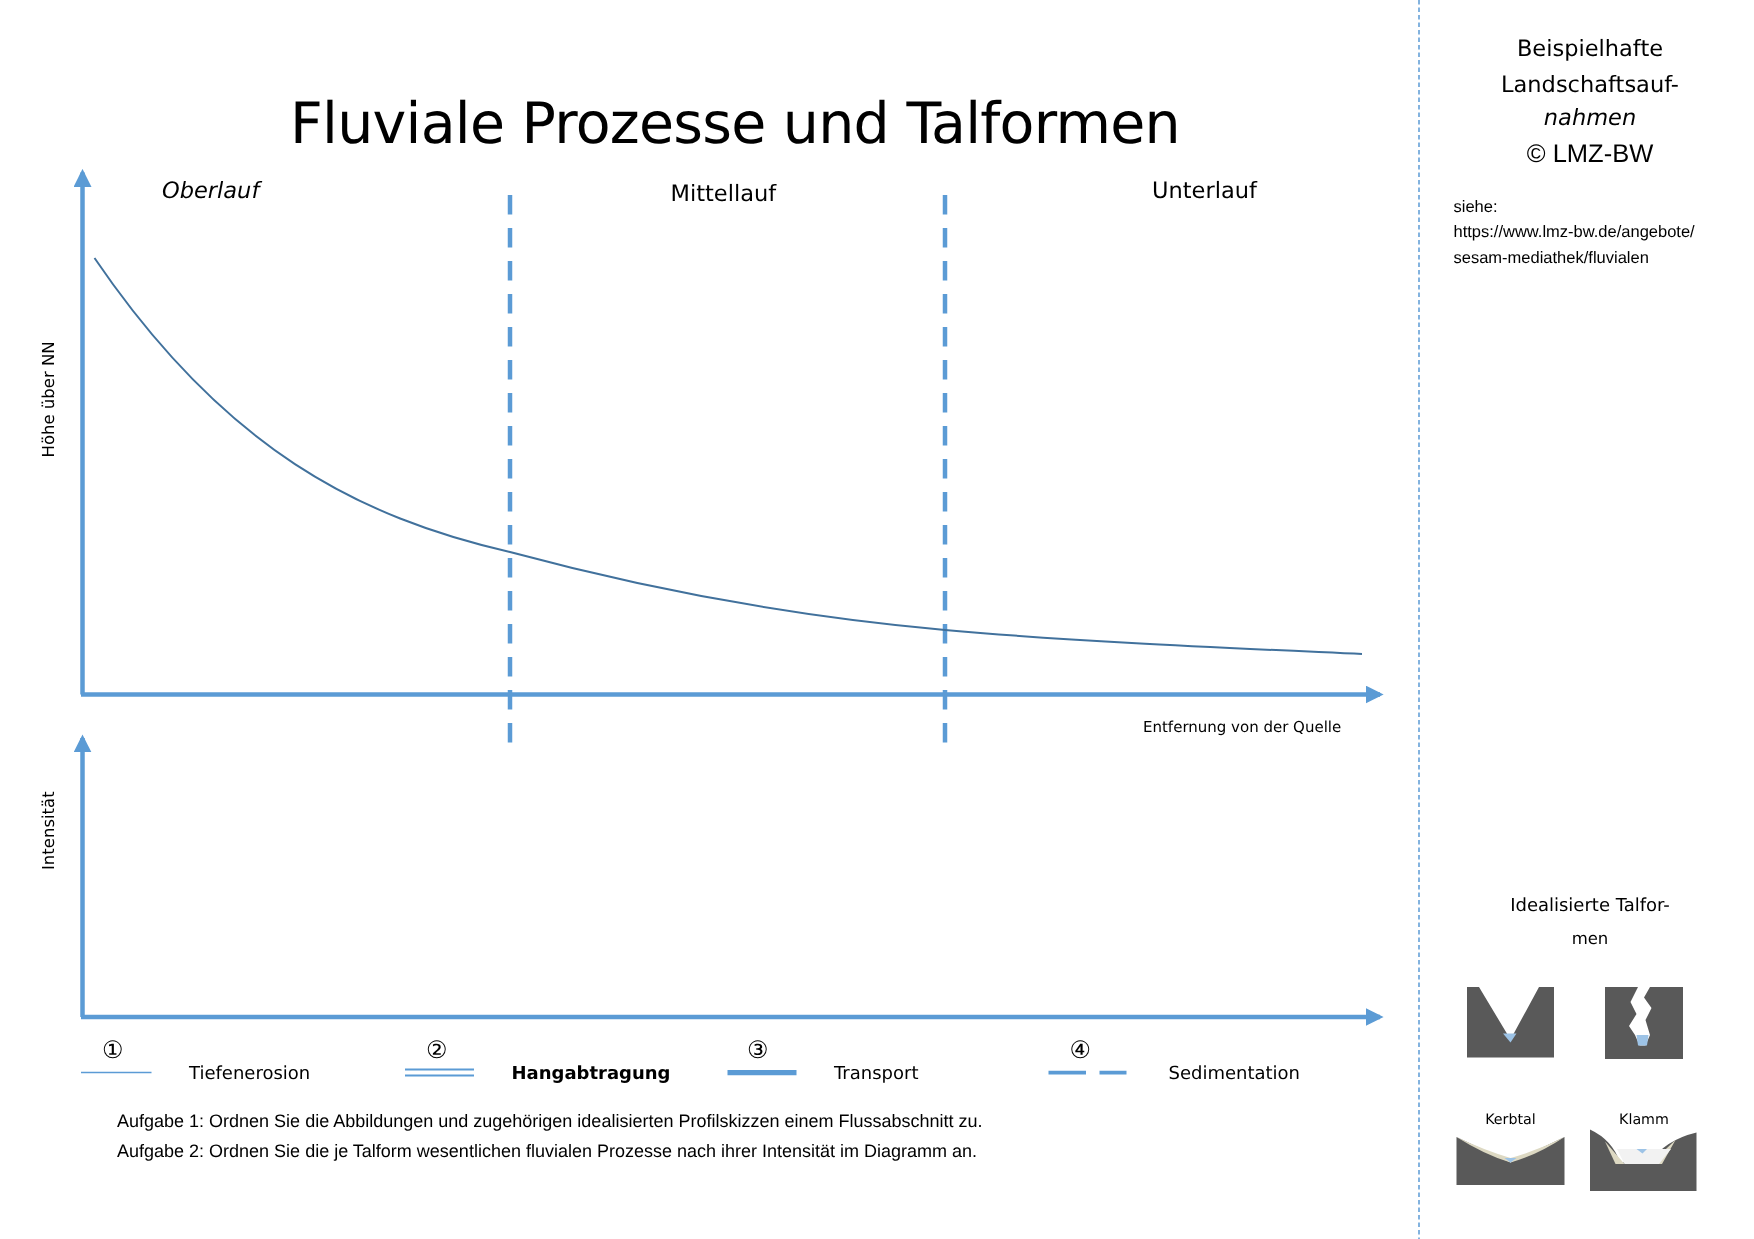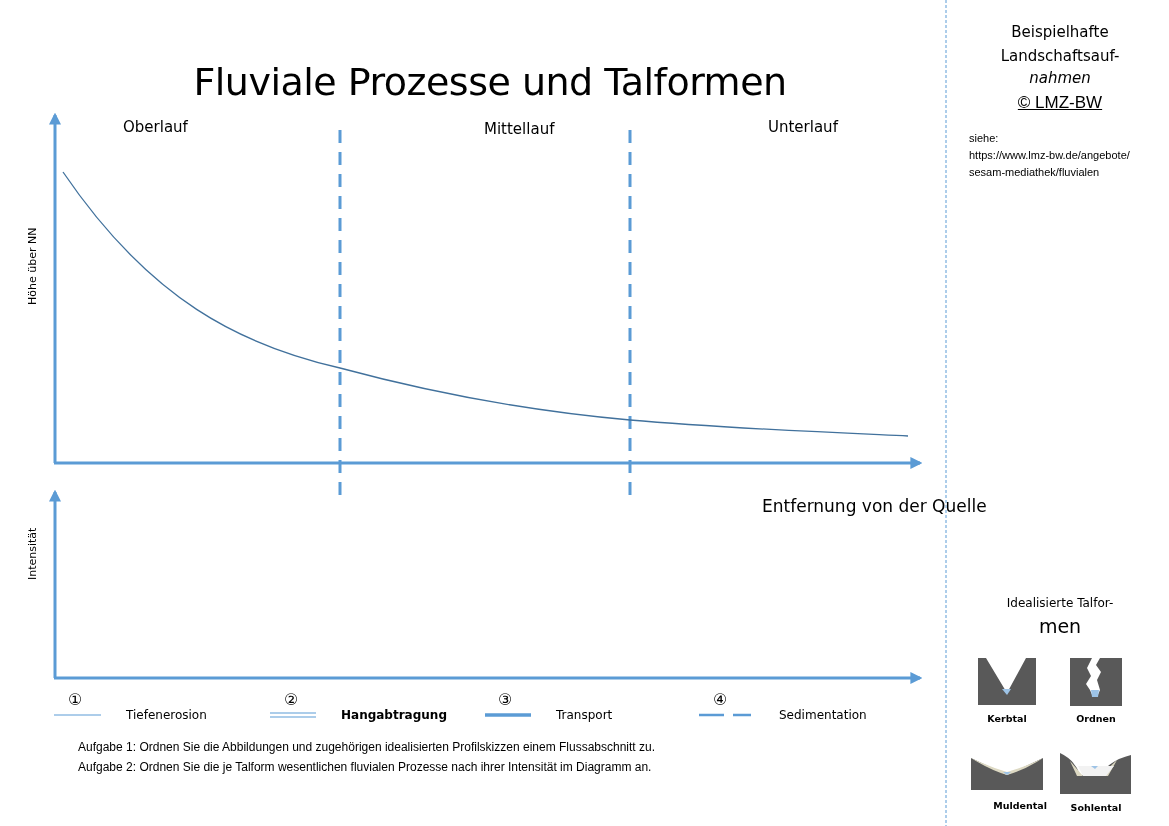--- a/index.html
+++ b/index.html
@@ -8,21 +8,21 @@
     #diagram { position: absolute; left: 0; top: 0; }
     .title { left: 0; width: 980px; top: 60px; text-align: center; font-family: "DejaVu Sans", sans-serif; font-size: 38px; font-weight: normal; letter-spacing: -0.5px; }
     .section-label { font-family: "DejaVu Sans", sans-serif; font-size: 15px; top: 118px; }
     .axis-label { font-family: "DejaVu Sans", sans-serif; font-size: 11px; }
     .vert { transform: rotate(-90deg); transform-origin: left top; white-space: nowrap; }
     .legend-num { font-family: "DejaVu Sans", sans-serif; font-size: 16px; top: 690px; }
     .legend-text { font-family: "DejaVu Sans", sans-serif; font-size: 12px; top: 708px; }
     .task { left: 78px; font-size: 12px; }
     .side-heading { left: 955px; width: 210px; text-align: center; font-family: "DejaVu Sans", sans-serif; font-size: 15px; line-height: 24px; }
     .side-note { left: 969px; font-size: 11px; line-height: 19px; }
-    .talform-label { font-family: "DejaVu Sans", sans-serif; font-size: 9.5px; font-weight: bold; text-align: center; width: 80px; }
+    .talform-label { font-family: "DejaVu Sans", sans-serif; font-size: 9.5px; font-weight: normal; text-align: center; width: 80px; margin-top: 28px; }
   </style>
 </head>
 <body>
 
 <svg id="diagram" width="1169" height="826">
   <defs>
     <marker id="arrow" viewBox="0 0 10 10" refX="8" refY="5" markerWidth="4" markerHeight="4" orient="auto-start-reverse">
       <path d="M0,0 L10,5 L0,10 z" fill="#5b9bd5"></path>
     </marker>
   </defs>
@@ -64,52 +64,52 @@
     <path d="M1060,753 Q1075,760 1080,775 L1100,775 Q1110,760 1131,755 L1131,794 L1060,794 Z" fill="#595959"></path>
     <path d="M1070,761 L1083,776 L1077,776 Z" fill="#ddd9c3"></path>
     <path d="M1117,760 L1100,776 L1108,776 Z" fill="#ddd9c3"></path>
     <path d="M1078,766 L1114,766 L1106,776 L1083,776 Z" fill="#f2f2f2"></path>
     <path d="M1091,766 L1098,766 L1095,769 Z" fill="#9dc3e6"></path>
   </g>
 </svg>
 
 <div class="abs title">Fluviale Prozesse und Talformen</div>
 
-<div class="abs section-label" style="left:123px;">Oberlauf</div>
-<div class="abs section-label" style="left:447px; top:120px;margin-left:37px;">Mittellauf</div>
+<div class="abs section-label" style="left:108px;font-style:italic;">Oberlauf</div>
+<div class="abs section-label" style="left:447px; top:120px;">Mittellauf</div>
 <div class="abs section-label" style="left:768px;">Unterlauf</div>
 
 <div class="abs axis-label vert" style="left:26px; top:305px;">Höhe über NN</div>
-<div class="abs axis-label" style="left:762px; top:496px; font-size:17px;">Entfernung von der Quelle</div>
+<div class="abs axis-label" style="left:762px; top:480px; font-size:10px;">Entfernung von der Quelle</div>
 <div class="abs axis-label vert" style="left:26px; top:580px;">Intensität</div>
 
 <div>
   <div class="abs legend-num" style="left:68px;">①</div>
   <div class="abs legend-text" style="left:126px;">Tiefenerosion</div>
   <div class="abs legend-num" style="left:284px;">②</div>
   <div class="abs legend-text" style="left:341px;font-weight:bold;">Hangabtragung</div>
   <div class="abs legend-num" style="left:498px;">③</div>
   <div class="abs legend-text" style="left:556px;">Transport</div>
   <div class="abs legend-num" style="left:713px;">④</div>
   <div class="abs legend-text" style="left:779px;">Sedimentation</div>
 </div>
 
 <div class="abs task" style="top:740px;">Aufgabe 1: Ordnen Sie die Abbildungen und zugehörigen idealisierten Profilskizzen einem Flussabschnitt zu.</div>
 <div class="abs task" style="top:760px;">Aufgabe 2: Ordnen Sie die  je Talform wesentlichen fluvialen Prozesse nach ihrer Intensität im  Diagramm an.</div>
 
 <div>
   <div class="abs side-heading" style="top:20px;">Beispielhafte</div>
   <div class="abs side-heading" style="top:44px;">Landschaftsauf-</div>
   <div class="abs side-heading" style="top:66px;font-style:italic;">nahmen</div>
-  <div class="abs side-heading" style="top:91px; font-family:'Liberation Sans', sans-serif; font-size:17px;text-decoration:underline;">© LMZ-BW</div>
+  <div class="abs side-heading" style="top:91px; font-family:'Liberation Sans', sans-serif; font-size:17px;">© LMZ-BW</div>
 
   <div class="abs side-note" style="top:129px;">siehe:</div>
   <div class="abs side-note" style="top:146px;">https://www.lmz-bw.de/angebote/</div>
   <div class="abs side-note" style="top:163px;">sesam-mediathek/fluvialen</div>
 
   <div class="abs side-heading" style="top:591px; font-size:12px;">Idealisierte Talfor-</div>
-  <div class="abs side-heading" style="top:614px; font-size:19px;">men</div>
+  <div class="abs side-heading" style="top:614px; font-size:11px;">men</div>
 
   <div class="abs talform-label" style="left:967px; top:713px;">Kerbtal</div>
-  <div class="abs talform-label" style="left:1056px; top:713px;">Ordnen</div>
+  <div class="abs talform-label" style="left:1056px; top:713px;">Klamm</div>
   <div class="abs talform-label" style="left:967px; top:800px;text-align:right;">Muldental</div>
   <div class="abs talform-label" style="left:1056px; top:802px;">Sohlental</div>
 </div>
 
 </body></html>

